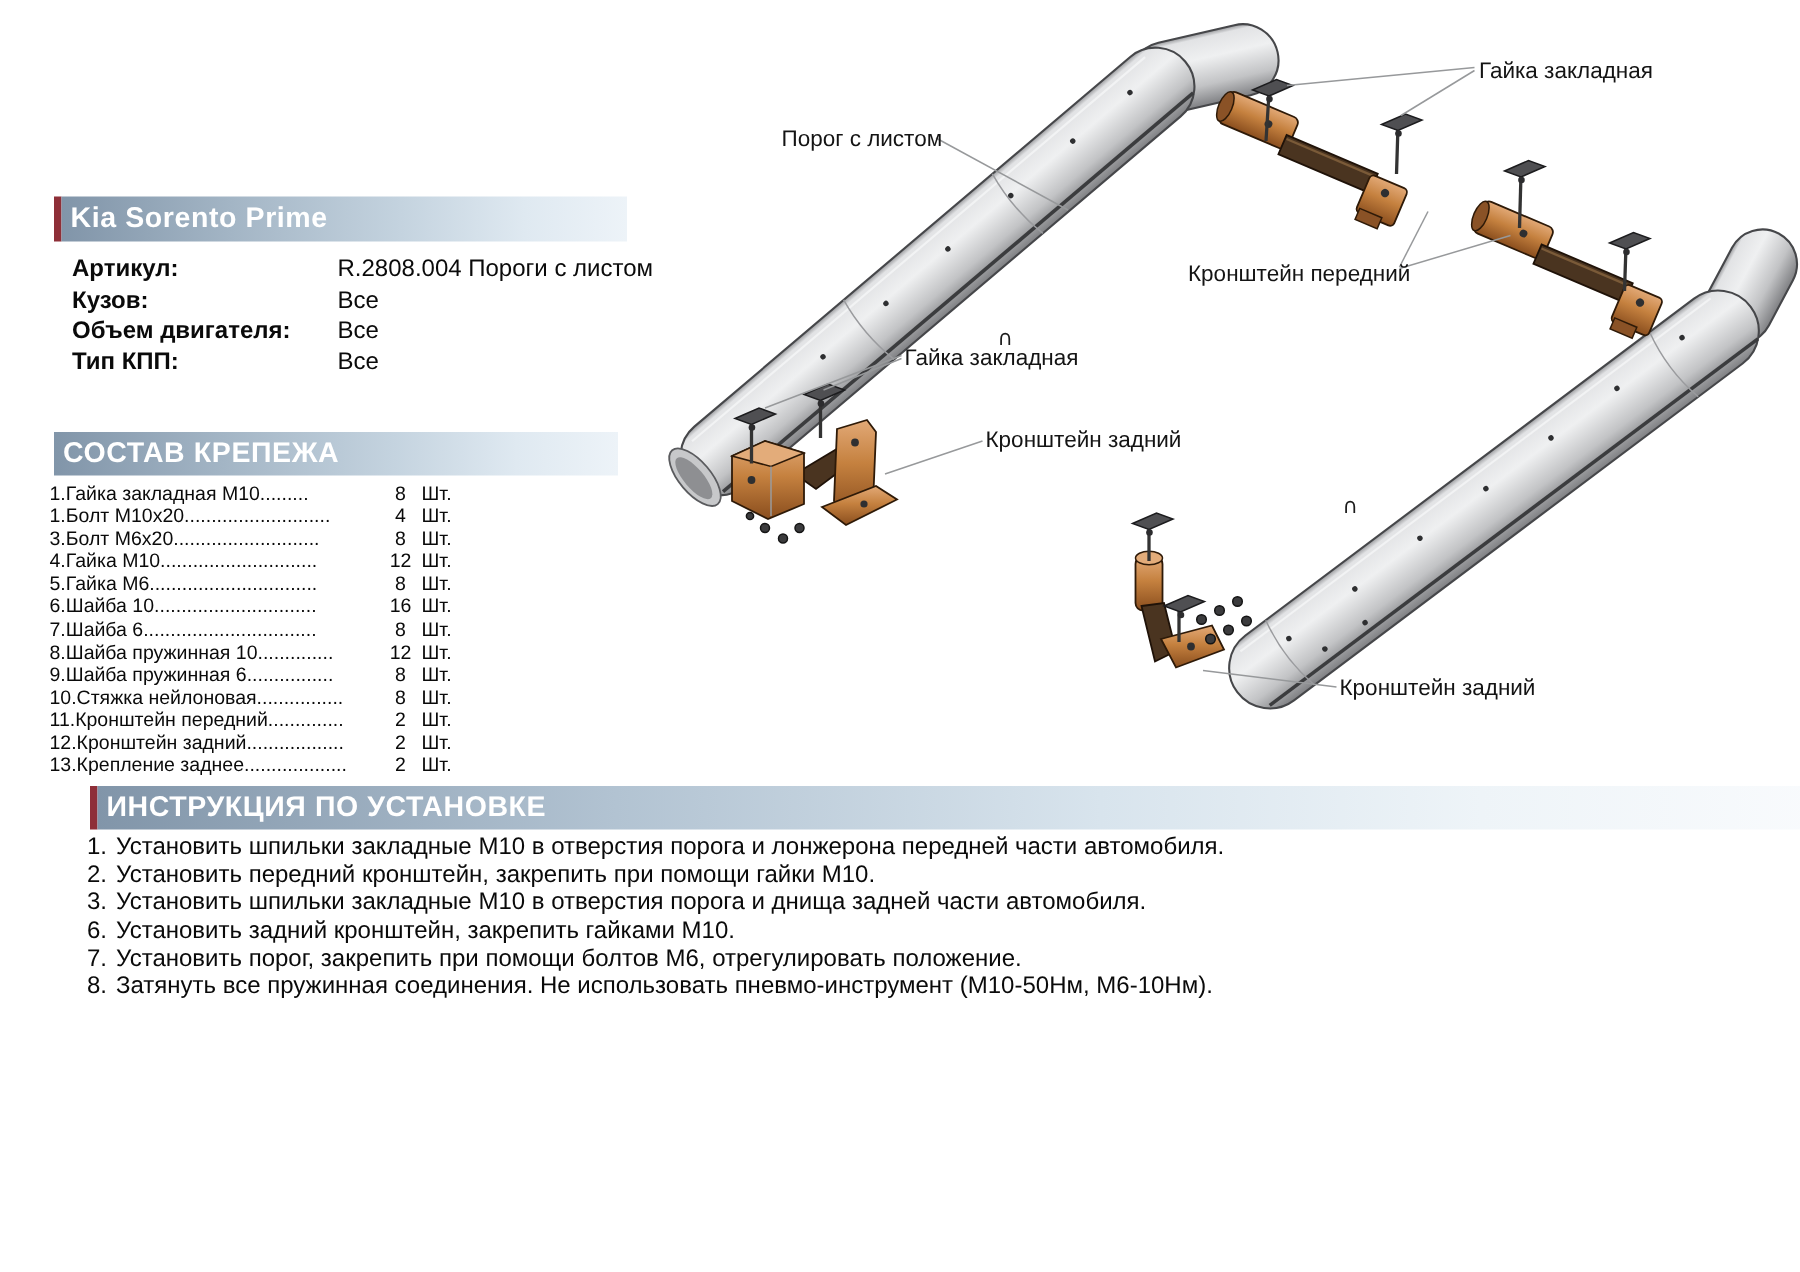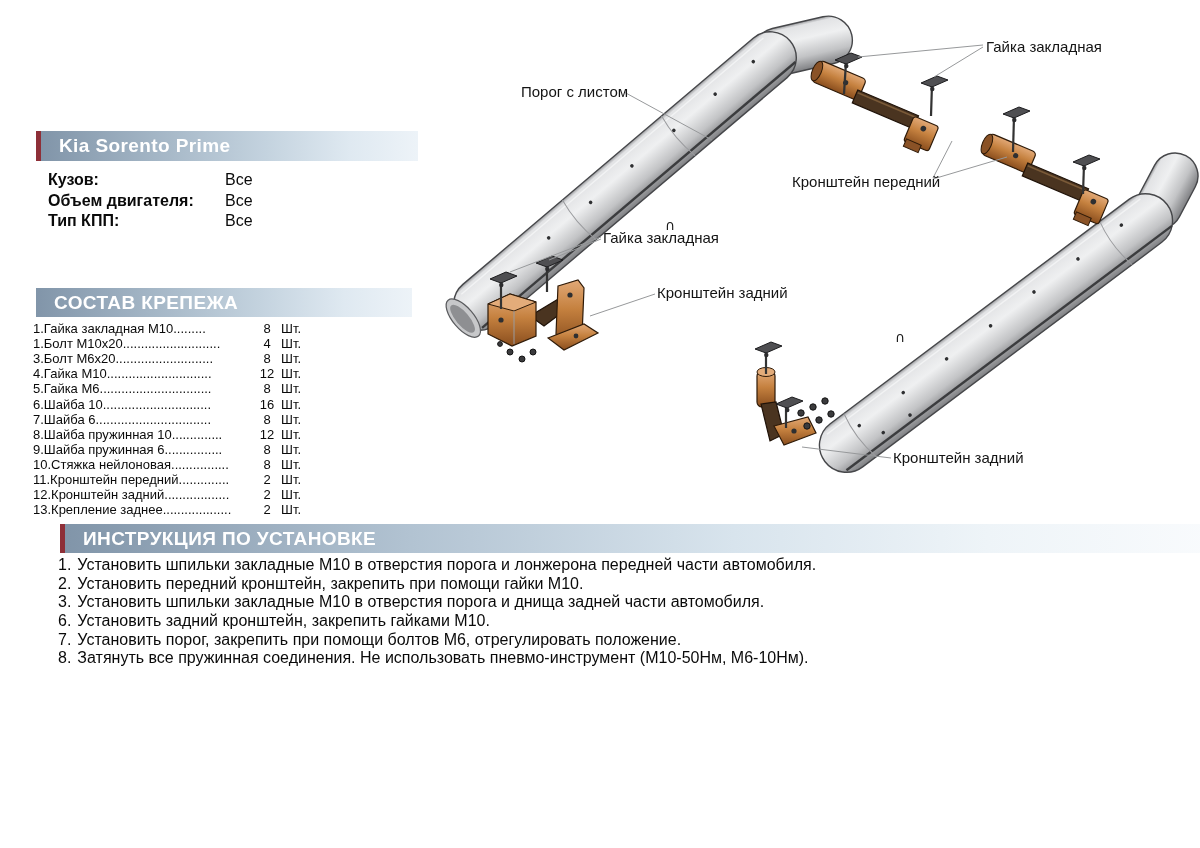--- a/index.html
+++ b/index.html
@@ -1,36 +1,36 @@
 <!DOCTYPE html>
 <html><head>
 <meta charset="utf-8">
 <style>
   * { margin:0; padding:0; box-sizing:border-box; }
   html,body { width:1200px; height:848px; }
   body { font-family:"Liberation Sans","DejaVu Sans",sans-serif; background:#ffffff; color:#0a0a0a; position:relative; overflow:hidden; }
 
   .hbar { position:absolute; left:36px; display:flex; height:30px; }
   .hbar .red { width:5px; background:#8e2f38; }
-  .hbar .grad { flex:1; display:flex; align-items:center; padding-left:18px;
+  .hbar .grad { flex:1; display:flex; align-items:center; padding-left:6px;
     background:linear-gradient(to right,#8195a9 0%,#a3b5c5 30%,#c4d3df 60%,#dfe9f1 82%,#edf3f8 100%); }
   .hbar .grad.long { background:linear-gradient(to right,#8195a9 0%,#b2c3d2 30%,#d8e4ed 58%,#eef4f8 80%,#f9fbfd 100%); }
   .hbar-text { color:#ffffff; font-weight:bold; font-size:19px; letter-spacing:.4px; white-space:nowrap; }
 
   #bar-title    { top:131px; width:382px; }
   #bar-hardware { top:288px; width:376px; height:29px;flex-direction:column; }
   #bar-inst     { top:524px; width:1158px; height:29px;margin-left:24px; }
 
   .specs { position:absolute; left:48px; top:170px; font-size:16px; }
   .spec-row { display:flex; height:20.5px; align-items:center; }
   .spec-label { font-weight:bold; width:177px; white-space:nowrap; }
   .spec-value { white-space:nowrap; }
 
   .parts { position:absolute; left:33px; top:321px; font-size:13px; }
-  .p-row { display:flex; height:15.1px; align-items:flex-end; }
+  .p-row { display:flex; height:15.1px; align-items:flex-start; }
   .p-name { flex:0 0 222px; white-space:nowrap; overflow:hidden; }
   .p-qty  { flex:0 0 24px; text-align:center; }
   .p-unit { padding-left:2px; }
 
   .insts { position:absolute; left:58px; top:556px; font-size:16px; }
   .i-row { height:18.6px; display:flex; align-items:center; white-space:nowrap; }
   .i-num { margin-right:6px; }
 
   .diagram { position:absolute; left:430px; top:0; width:770px; height:520px; }
 
@@ -61,20 +61,24 @@
 
 <div class="hbar" id="bar-title">
   <div class="red"></div>
   <div class="grad">
     <span class="hbar-text">Kia Sorento Prime</span>
   </div>
 </div>
 
 <div class="specs">
 
+    <div class="spec-row">
+      <span class="spec-label">Артикул:</span>
+      <span class="spec-value">R.2808.004 Пороги с листом</span>
+    </div>
 
     <div class="spec-row">
       <span class="spec-label">Кузов:</span>
       <span class="spec-value">Все</span>
     </div>
 
 
     <div class="spec-row">
       <span class="spec-label">Объем двигателя:</span>
       <span class="spec-value">Все</span>

